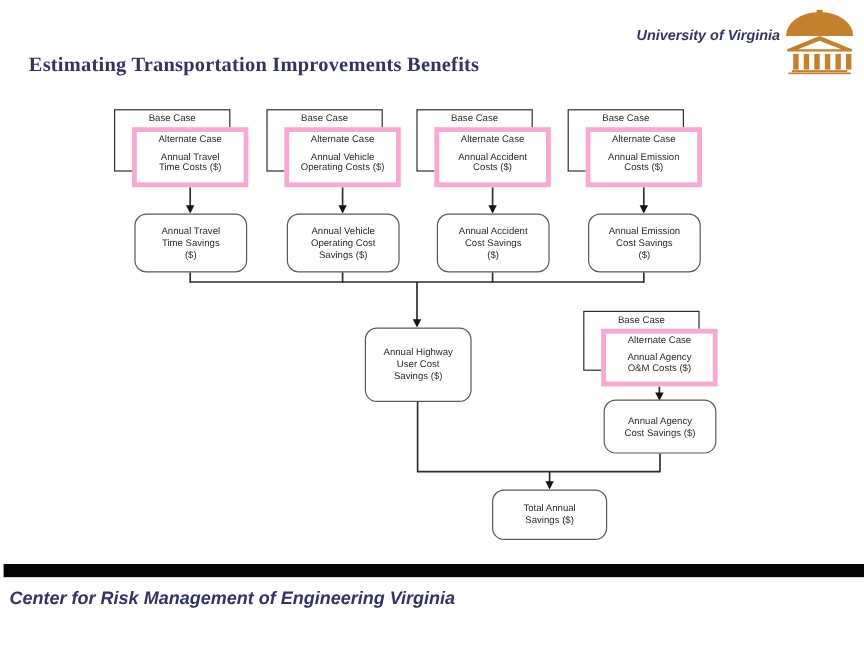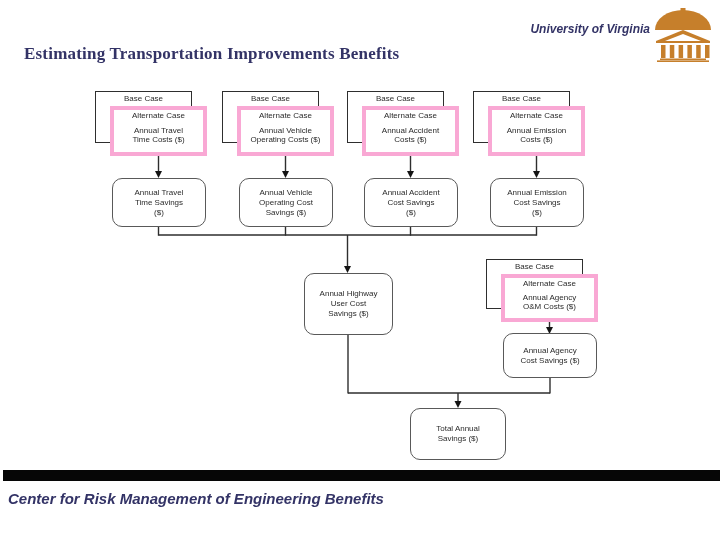--- a/index.html
+++ b/index.html
@@ -142,19 +142,19 @@
     <div class="st-front" style="height:48px;">
       <div class="alt-label">Alternate Case</div>
       <div class="cost-label">Annual Agency
 O&amp;M Costs ($)</div>
     </div>
   </div>
 
   <div class="rbox" style="left:503px;top:333px;width:94px;height:45px;">Annual Agency
 Cost Savings ($)</div>
 
-  <div class="rbox" style="left:410px;top:408px;width:96px;height:52px;">Total Annual
+  <div class="rbox" style="left:410px;top:408px;width:96px;height:42px;">Total Annual
 Savings ($)</div>
 
   <div class="footer-bar"></div>
-  <div class="footer-text">Center for Risk Management of Engineering Benefits</div>
+  <div class="footer-text">Center for Risk Management of Engineering Virginia</div>
 
 </div>
 
 </body></html>

